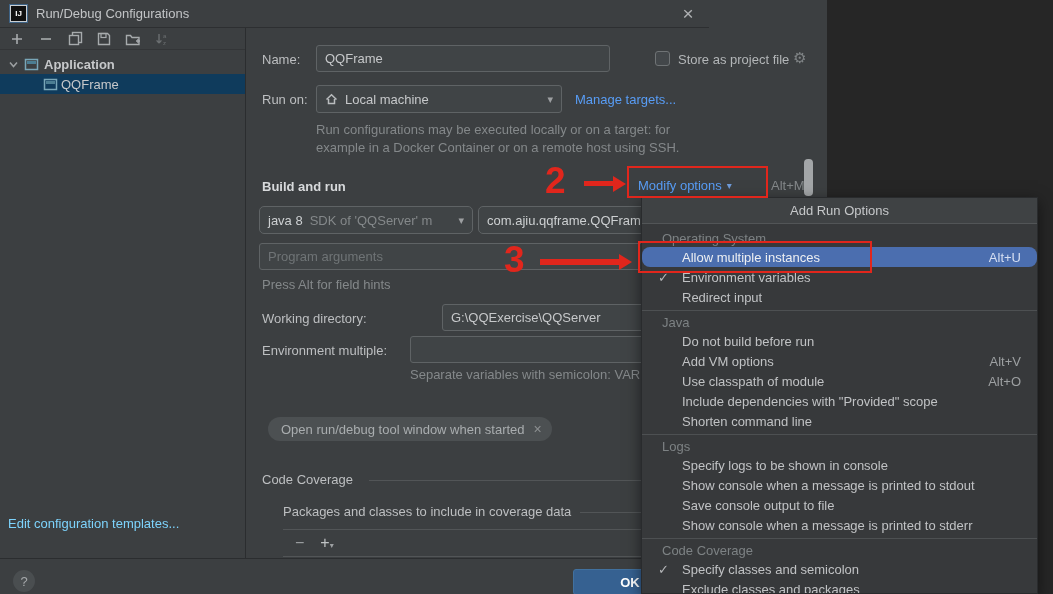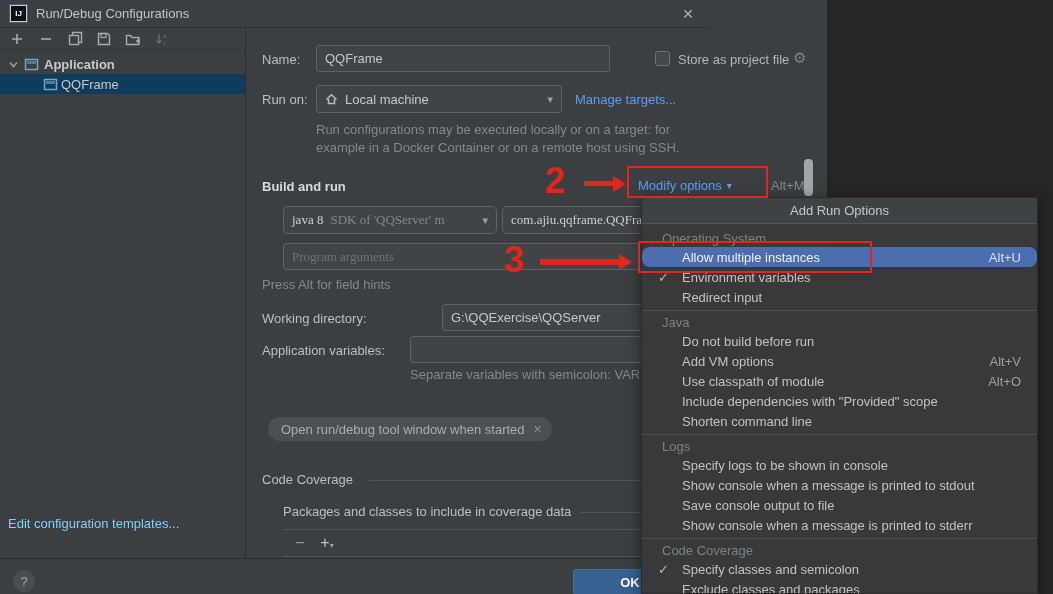--- a/index.html
+++ b/index.html
@@ -38,21 +38,21 @@
     border:1px solid #41719f; border-radius:3px; color:#ffffff; font-weight:bold; font-size:13px;
     display:flex; align-items:center; justify-content:center;padding-left:28px; }
 
   
   .label { position:absolute; color:#bdbfc1; }
   .hint  { position:absolute; color:#84888a; }
   .link  { position:absolute; color:#589df6; }
   .field { position:absolute; background:#404446; border:1px solid #5f6365; border-radius:3px;
     display:flex; align-items:center; padding:0 8px; color:#c6c8ca; }
   .combo .arrow { margin-left:auto; color:#9da0a2; font-size:11px; }
-  .mono { font-family:Liberation Serif, serif; font-size:13px;margin-left:24px; }
+  .mono { font-family:Liberation Sans, sans-serif; font-size:13px; }
   .placeholder { color:#6f7476; }
   .dim { color:#84888a; }
   .checkbox { position:absolute; width:15px; height:15px; border:1px solid #6f7375; border-radius:3px; background:#43474a; }
   .gear { position:absolute; color:#7f8385; font-size:15px; }
   .hr { position:absolute; height:1px; background:#525557; }
   .chip { position:absolute; height:24px; background:#4c5052; border-radius:12px;
     display:flex; align-items:center; gap:9px; padding:0 10px 0 13px; color:#a9adaf; }
   .chip .x { color:#8c8f91; font-size:14px; }
   .cov-toolbar { position:absolute; left:283px; top:529px; width:364px; height:28px;
     border-top:1px solid #525557; border-bottom:1px solid #525557;
@@ -200,21 +200,21 @@
     <div class="field mono" style="left:259px; top:243px; width:392px; height:27px;">
       <span class="placeholder">Program arguments</span>
     </div>
     <div class="hint" style="left:262px; top:277px;">Press Alt for field hints</div>
 
     <div class="label" style="left:262px; top:311px;">Working directory:</div>
     <div class="field" style="left:410px; top:304px; width:241px; height:27px;margin-left:32px;">
       <span>G:\QQExercise\QQServer</span>
     </div>
 
-    <div class="label" style="left:262px; top:343px;">Application variables:</div>
+    <div class="label" style="left:262px; top:343px;">Environment multiple:</div>
     <div class="field" style="left:410px; top:336px; width:241px; height:27px;">
       <span></span>
     </div>
     <div class="hint" style="left:410px; top:367px; width:240px; white-space:nowrap; overflow:hidden;">Separate variables with semicolon: VAR</div>
 
     <div class="chip" style="left:268px; top:417px;">
       <span>Open run/debug tool window when started</span>
       <span class="x">×</span>
     </div>
 

